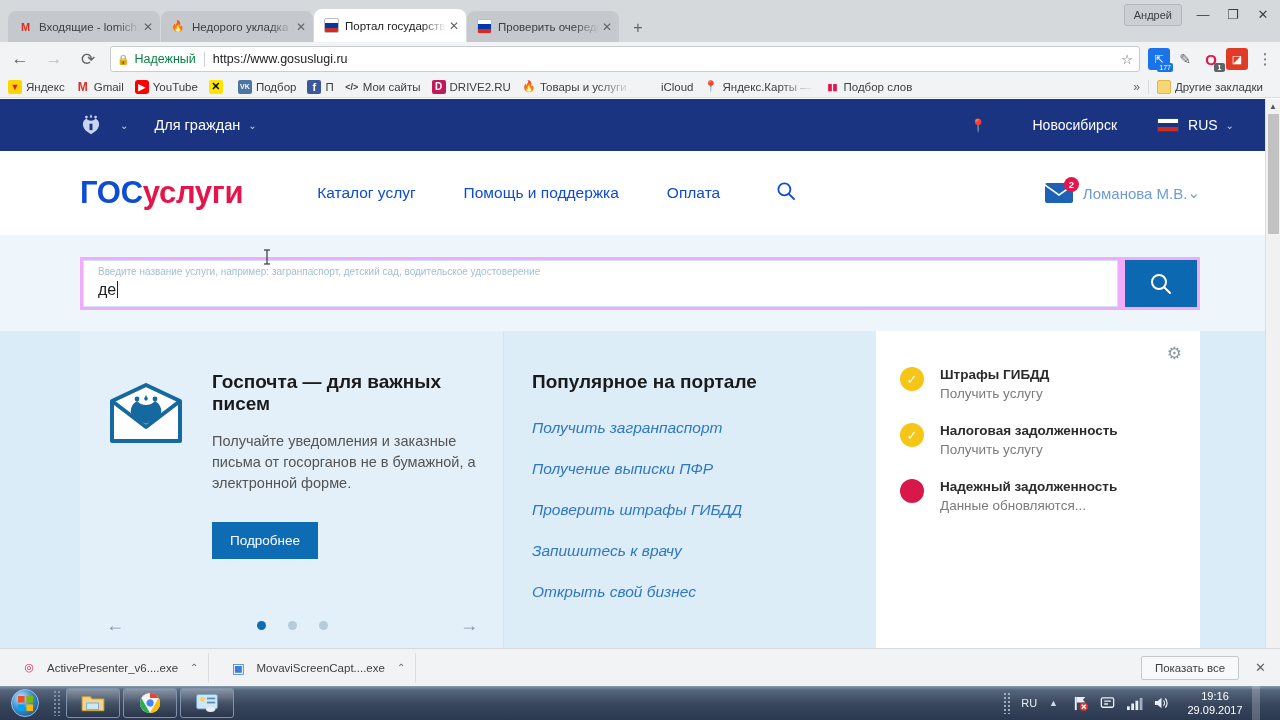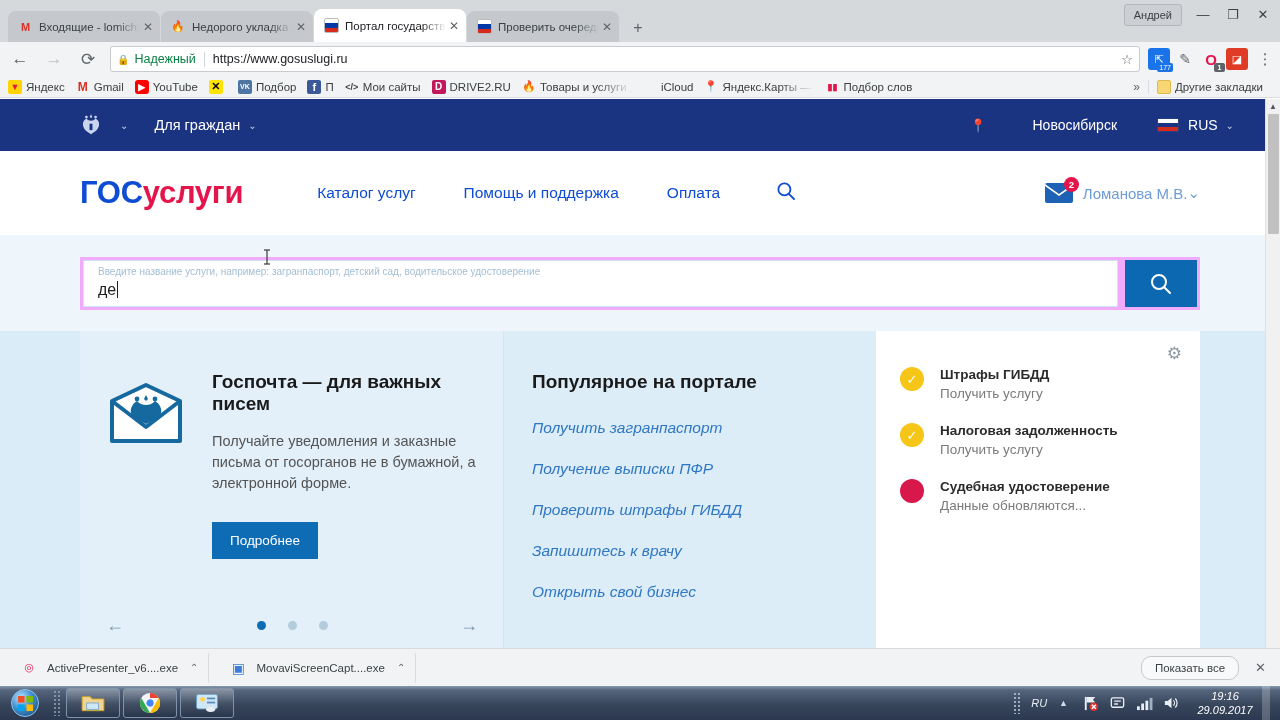--- a/index.html
+++ b/index.html
@@ -246,21 +246,21 @@
     display: flex; align-items: center; height: 30px; padding: 0 10px;
     margin-left: 10px; border-right: 1px solid #dadce0; font-size: 11.5px; color: #3c4043;
   }
   .dl-ico {
     width: 18px; height: 18px; margin-right: 9px; flex: 0 0 18px;
     display: flex; align-items: center; justify-content: center; font-size: 11px;
   }
   .dl-caret { margin-left: 12px; color: #5f6368; font-size: 10px; }
   .shelf-right { margin-left: auto; display: flex; align-items: center; padding-right: 8px; }
   .showall {
-    border: 1px solid #c6c9cc; background: #f8f9fa; border-radius: 10px;
+    border: 1px solid #c6c9cc; background: #f8f9fa; border-radius: 2px;
     font-size: 11.5px; color: #3c4043; padding: 5px 13px; margin-right: 10px;
   }
   .shelf-x { color: #5f6368; font-size: 13px; padding: 0 6px; }
 
   
   .taskbar {
     position: absolute; left: 0; top: 686px; width: 1280px; height: 34px;
     background: linear-gradient(to bottom, #8a9bb0 0%, #55657c 12%, #38465c 55%, #2b3850 100%);
     display: flex; align-items: center;
   }
@@ -276,21 +276,21 @@
   }
   .grip { width: 8px; height: 26px; margin: 0 5px;
     background-image: radial-gradient(#93a4b8 38%, transparent 40%);
     background-size: 4px 4px; opacity: .75; }
   .tb-btn {
     width: 54px; height: 30px; margin-right: 3px;
     border: 1px solid #7f93ab; border-radius: 3px;
     background: linear-gradient(to bottom, rgba(255,255,255,.30), rgba(255,255,255,.06) 48%, rgba(0,0,0,.10));
     display: flex; align-items: center; justify-content: center;
   }
-  .tray { margin-left: auto; display: flex; align-items: center; padding-right: 10px; color: #e8eef6; font-style: italic; }
+  .tray { margin-left: auto; display: flex; align-items: center; padding-right: 20px; color: #e8eef6; }
   .tray-grip { width: 8px; height: 22px; margin-right: 10px;
     background-image: radial-gradient(#9fb0c4 38%, transparent 40%); background-size: 4px 4px; }
   .tray .lang { font-size: 11px; margin-right: 12px; }
   .tray .up { font-size: 9px; margin-right: 12px; color: #cfdcea; }
   .tray-ico { width: 21px; height: 21px; margin-right: 6px; display: flex; align-items: center; justify-content: center; }
   .clock { text-align: center; font-size: 11px; line-height: 14px; width: 74px; color: #fff; }
   .tb-edge { width: 8px; height: 34px; background: rgba(255,255,255,.22); }
 </style>
 </head>
 <body>
@@ -548,21 +548,21 @@
             <span class="st-ico" style="background:#f5c518">✓</span>
             <span>
               <span class="st-title" style="display:block">Налоговая задолженность</span>
               <span class="st-sub" style="display:block">Получить услугу</span>
             </span>
           </div>
 
           <div class="st-row">
             <span class="st-ico" style="background:#d8174b"></span>
             <span>
-              <span class="st-title" style="display:block">Судебная удостоверение</span>
+              <span class="st-title" style="display:block">Надежный задолженность</span>
               <span class="st-sub" style="display:block">Данные обновляются...</span>
             </span>
           </div>
         </div>
       </div>
     </div>
 
     <div class="pagescroll">
       <div class="sc-arrow">▲</div>
       <div class="sc-thumb"></div>

